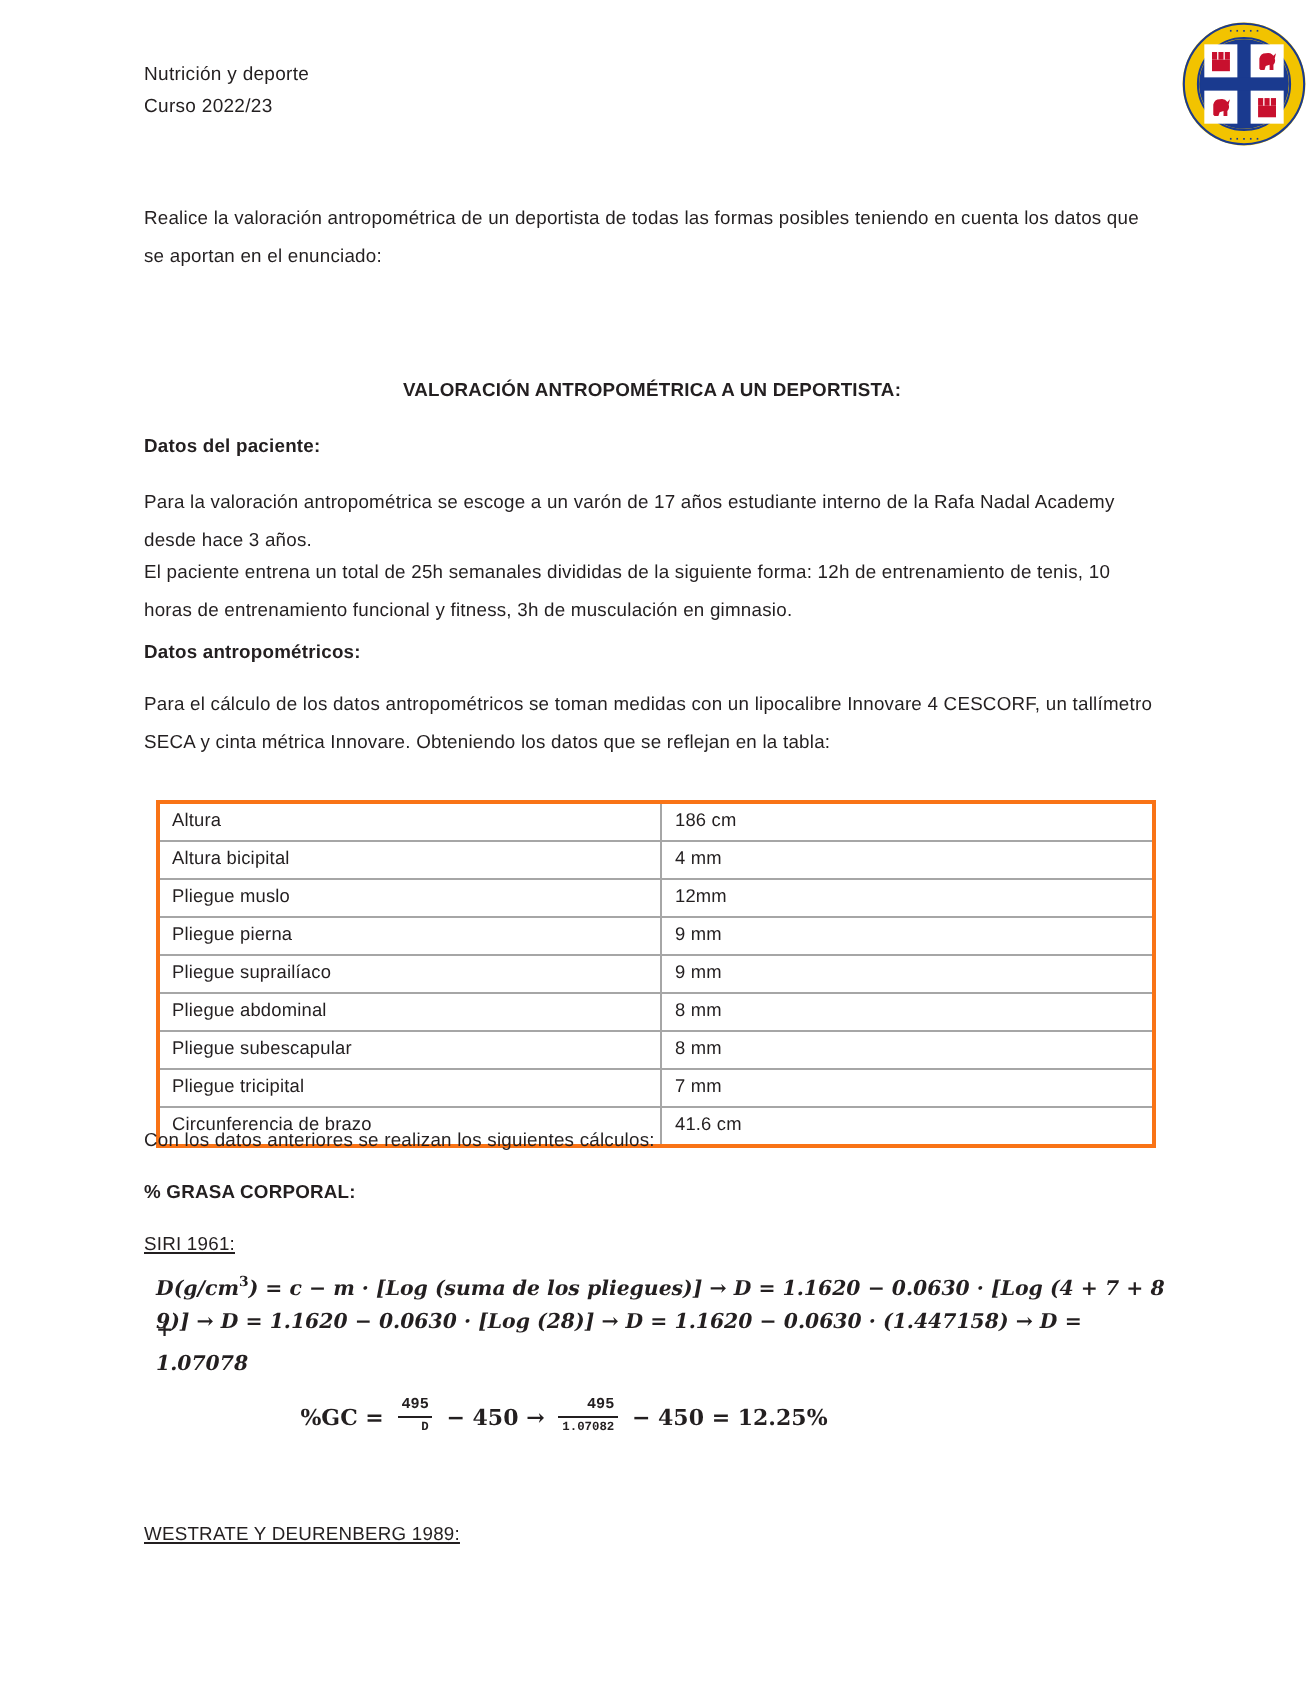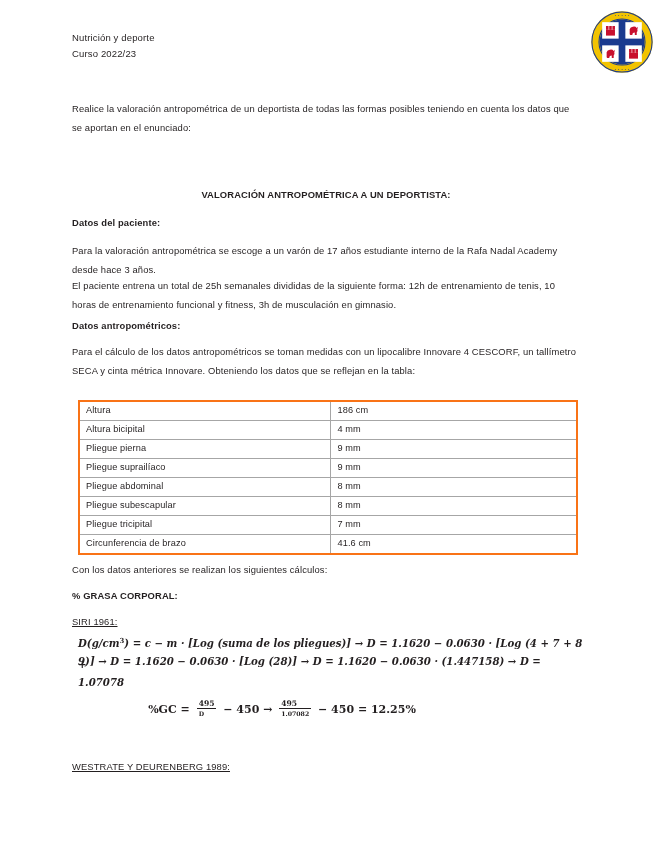--- a/index.html
+++ b/index.html
@@ -105,24 +105,25 @@
     width: 564px;
     text-align: center;
     font-family: "DejaVu Serif", serif;
     font-size: 11px;
     color: #231f20;
     font-weight: bold;
   }
   .frac {
     display: inline-block;
     vertical-align: middle;
-    text-align: left;
+    text-align: right;
     margin: 0 3px;
     position: relative;
     top: -1px;
+    font-family: Liberation Mono, monospace;
   }
   .frac .num {
     display: block;
     font-size: 7.6px;
     line-height: 9px;
     padding: 0 2px;
     border-bottom: 1px solid #231f20;
   }
   .frac .den {
     display: block;
@@ -213,20 +214,24 @@
   <div class="data-table-wrap">
     <table class="data-table">
       <tbody>
         <tr>
           <td class="label-cell">Altura</td>
           <td class="value-cell">186 cm</td>
         </tr>
         <tr>
           <td class="label-cell">Altura bicipital</td>
           <td class="value-cell">4 mm</td>
+        </tr>
+        <tr>
+          <td class="label-cell">Pliegue muslo</td>
+          <td class="value-cell">12mm</td>
         </tr>
         <tr>
           <td class="label-cell">Pliegue pierna</td>
           <td class="value-cell">9 mm</td>
         </tr>
         <tr>
           <td class="label-cell">Pliegue suprailíaco</td>
           <td class="value-cell">9 mm</td>
         </tr>
         <tr>

